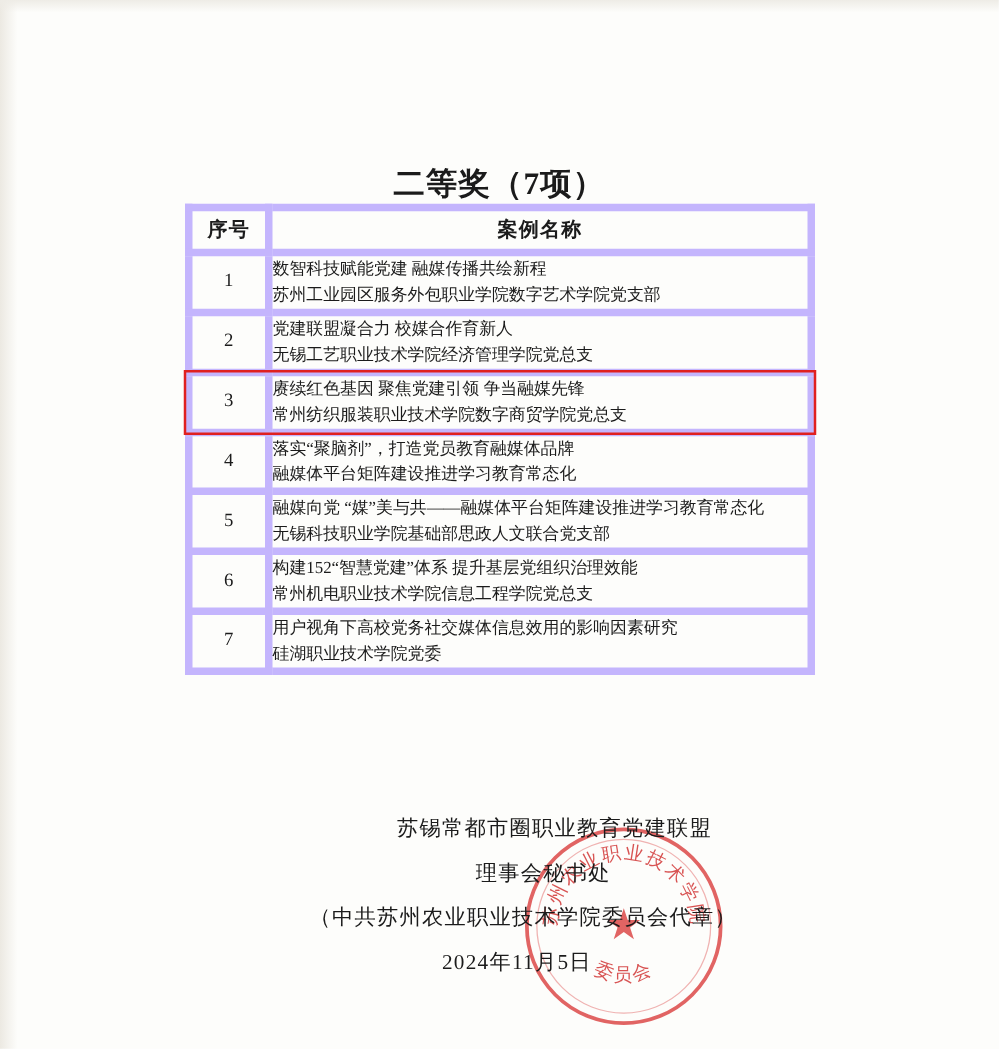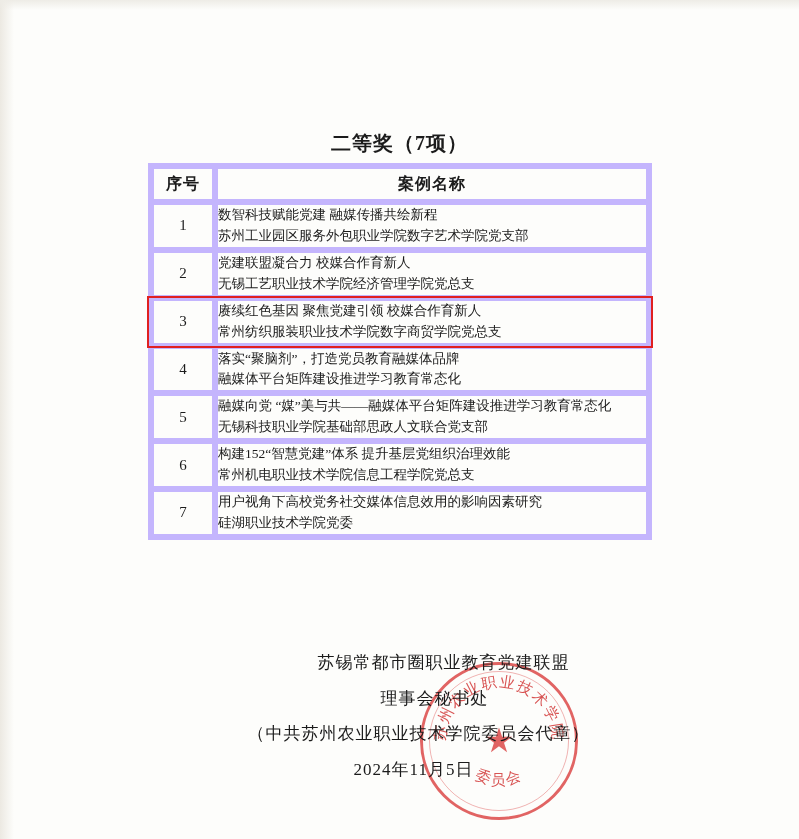--- a/index.html
+++ b/index.html
@@ -34,21 +34,21 @@
     height: 10px;
     background: linear-gradient(180deg, #eeece6 0%, rgba(255,255,255,0) 100%);
     pointer-events: none;
   }
   .doc-title {
     position: absolute;
     top: 130px;
     left: 0;
     width: 100%;
     text-align: center;
-    font-size: 20px;
+    font-size: 25px;
     font-weight: bold;
     letter-spacing: 1px;
     font-family: "Liberation Serif", "DejaVu Serif", serif;
   }
   table.award-table {
     position: absolute;
     top: 163px;
     left: 148px;
     width: 504px;
     border-collapse: collapse;
@@ -200,21 +200,21 @@
       <tr>
         <td class="cell-no">2</td>
         <td class="cell-name">
           <span class="line1">党建联盟凝合力 校媒合作育新人</span>
           <span class="line2">无锡工艺职业技术学院经济管理学院党总支</span>
         </td>
       </tr>
       <tr class="highlighted">
         <td class="cell-no">3</td>
         <td class="cell-name">
-          <span class="line1">赓续红色基因 聚焦党建引领 校媒合作育新人</span>
+          <span class="line1">赓续红色基因 聚焦党建引领 争当融媒先锋</span>
           <span class="line2">常州纺织服装职业技术学院数字商贸学院党总支</span>
         </td>
       </tr>
       <tr>
         <td class="cell-no">4</td>
         <td class="cell-name">
           <span class="line1">落实“聚脑剂”，打造党员教育融媒体品牌</span>
           <span class="line2">融媒体平台矩阵建设推进学习教育常态化</span>
         </td>
       </tr>

